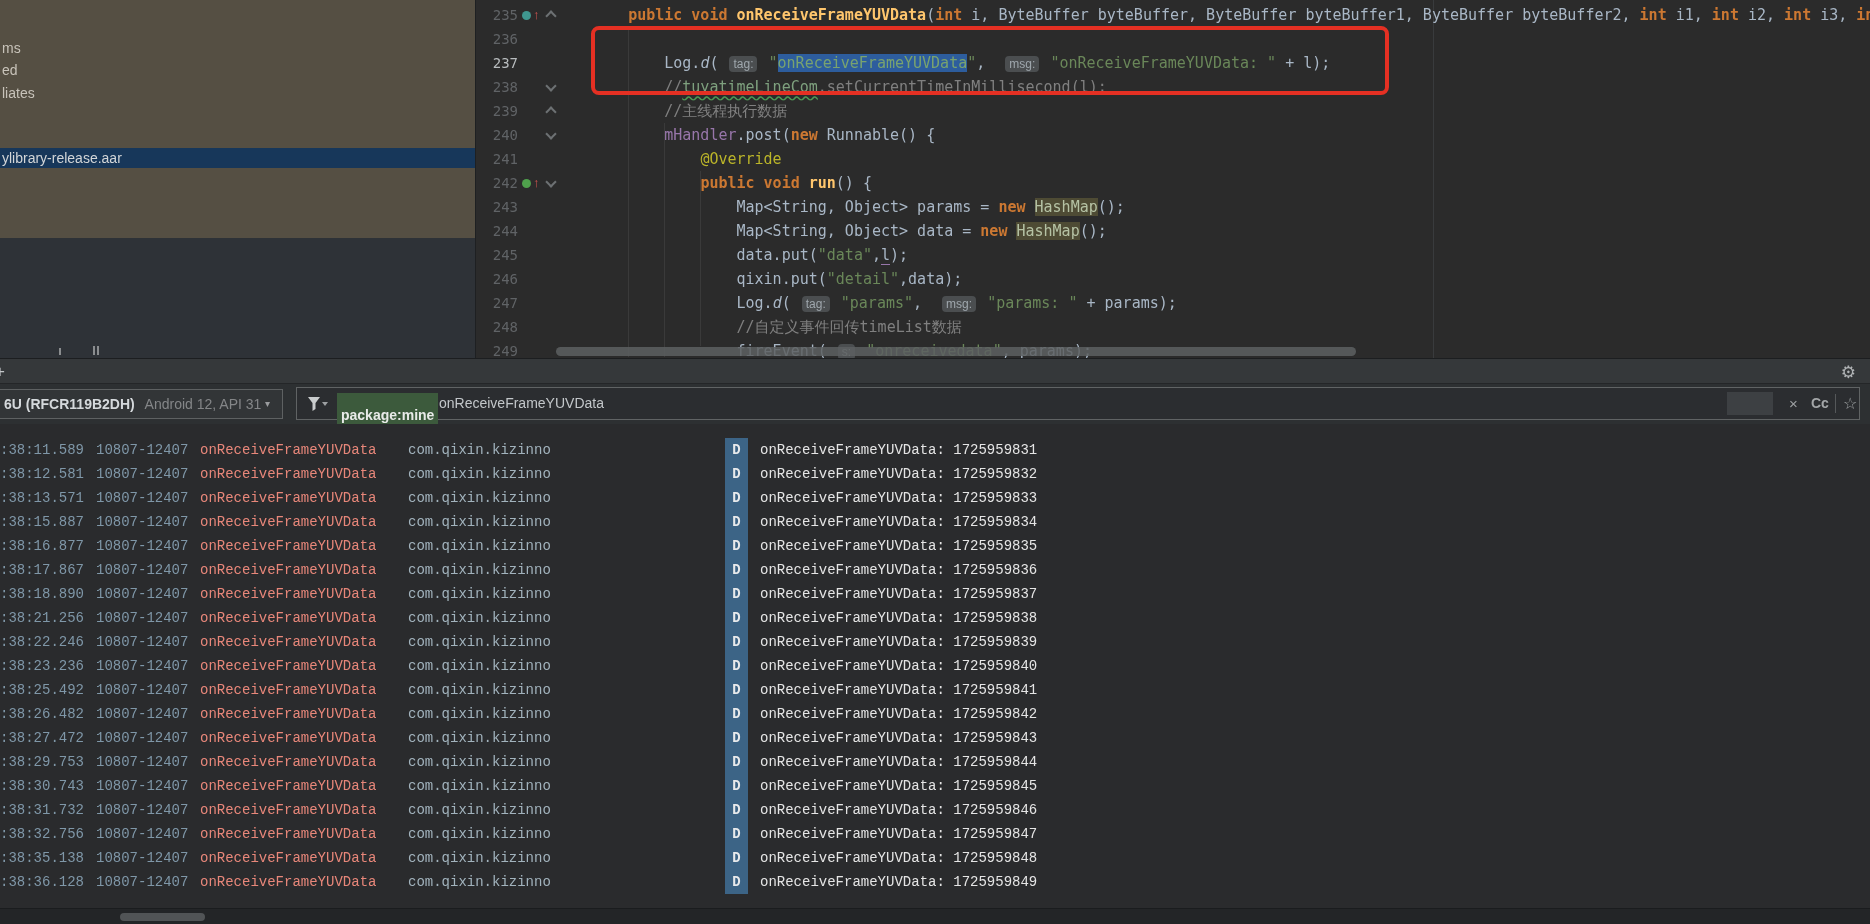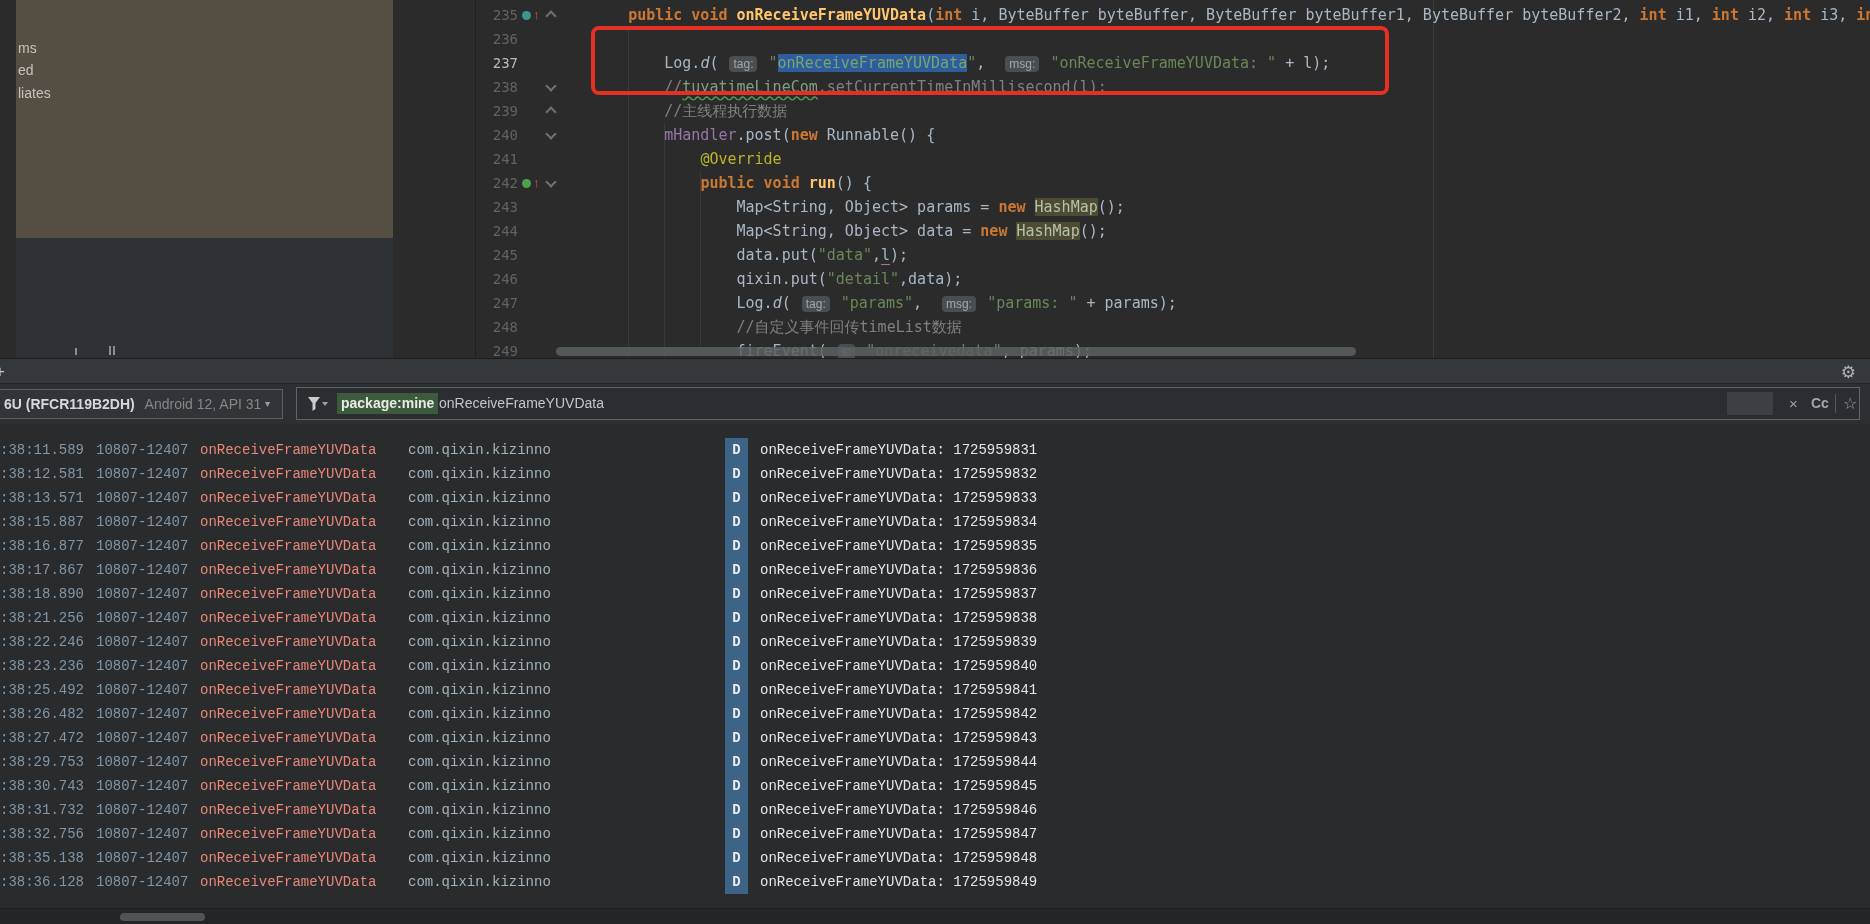--- a/index.html
+++ b/index.html
@@ -1,20 +1,20 @@
 <!DOCTYPE html>
 <html><head>
 <meta charset="utf-8">
 <style>
   html,body{margin:0;padding:0;background:#1e1f22;}
   .app{position:relative;width:1870px;height:924px;overflow:hidden;background:#2b2b2b;
        font-family:"Liberation Sans",sans-serif;}
 
   
-  .sidebar{position:absolute;left:0;top:0;width:377px;height:358px;background:#554f43;overflow:hidden;margin-left:16px;}
+  .sidebar{position:absolute;left:0;top:0;width:475px;height:358px;background:#554f43;overflow:hidden;}
   .sb-item{position:absolute;left:2px;height:22px;line-height:22px;font-size:14px;color:#c8c3ba;}
   .sb-selected{position:absolute;left:0;top:148px;width:475px;height:20px;background:#17375a;
                color:#d3d6d8;font-size:14px;line-height:20px;padding-left:2px;box-sizing:border-box;}
   .sb-slate{position:absolute;left:0;top:238px;width:475px;height:120px;background:#2e3237;}
   .sb-mark{position:absolute;background:#8a8d8f;}
 
   
   .editor{position:absolute;left:475px;top:0;width:1395px;height:358px;background:#2b2b2b;
           border-left:1px solid #1e2022;box-sizing:border-box;overflow:hidden;}
   .eline{position:absolute;left:0;right:0;height:24px;}
@@ -61,21 +61,21 @@
   .devicebox{position:absolute;left:-2px;top:5px;width:285px;height:30px;border:1px solid #5e6162;
              box-sizing:border-box;background:#323537;font-size:14px;line-height:28px;color:#d5d9dc;
              padding-left:5px;cursor:pointer;}
   .dev-name{font-weight:bold;color:#d5d9dc;}
   .dev-detail{color:#848688;margin-left:6px;margin-top:9px;}
   .dev-arrow{position:absolute;right:12px;top:0;color:#9a9c9e;font-size:10px;line-height:28px;}
   .filterbox{position:absolute;left:296px;top:3px;width:1564px;height:33px;border:1px solid #606364;
              box-sizing:border-box;background:#2b2d30;}
   .funnel{position:absolute;left:10px;top:8px;width:22px;height:16px;}
   .chip{position:absolute;left:40px;top:5px;background:#3c5a3c;color:#e8eae8;font-weight:bold;
-        font-size:14px;line-height:21px;padding:0 4px;font-family:"Liberation Sans",sans-serif;}
+        font-size:14px;line-height:21px;padding:12px 4px;font-family:"Liberation Sans",sans-serif;}
   .query{position:absolute;left:142px;top:5px;color:#c3c7ca;font-size:14px;line-height:21px;}
   .f-extra{position:absolute;left:1430px;top:4px;width:46px;height:23px;background:#3d4043;}
   .f-clear{position:absolute;left:1492px;top:3px;color:#9da0a2;font-size:15px;line-height:25px;cursor:pointer;}
   .f-cc{position:absolute;left:1514px;top:3px;color:#a3a6a8;font-size:14px;font-weight:bold;line-height:25px;cursor:pointer;}
   .f-div{position:absolute;left:1538px;top:6px;width:1px;height:19px;background:#55585a;}
   .f-star{position:absolute;left:1546px;top:3px;color:#9da0a2;font-size:16px;line-height:25px;cursor:pointer;}
 
   
   .logarea{position:absolute;left:0;top:424px;width:1870px;height:484px;background:#2a2b2d;overflow:hidden;}
   .dstrip{position:absolute;left:725px;top:14px;width:23px;background:#3c6486;}
@@ -97,20 +97,21 @@
 <body>
 
 <div class="app">
 
   <div class="sidebar">
     <div>
         <div class="sb-item" style="top: 37px;">ms</div>
         <div class="sb-item" style="top: 59px;">ed</div>
         <div class="sb-item" style="top: 82px;">liates</div>
       </div>
+    <div class="sb-selected">ylibrary-release.aar</div>
     <div class="sb-slate">
 
       <div class="sb-mark" style="left:59px;top:110px;width:2px;height:7px;"></div>
       <div class="sb-mark" style="left:93px;top:108px;width:2px;height:9px;"></div>
       <div class="sb-mark" style="left:97px;top:108px;width:2px;height:9px;"></div>
     </div>
   </div>
 
   <div class="editor">
     <div class="indent-guide" style="left:152px;top:27px;height:330px;"></div>

